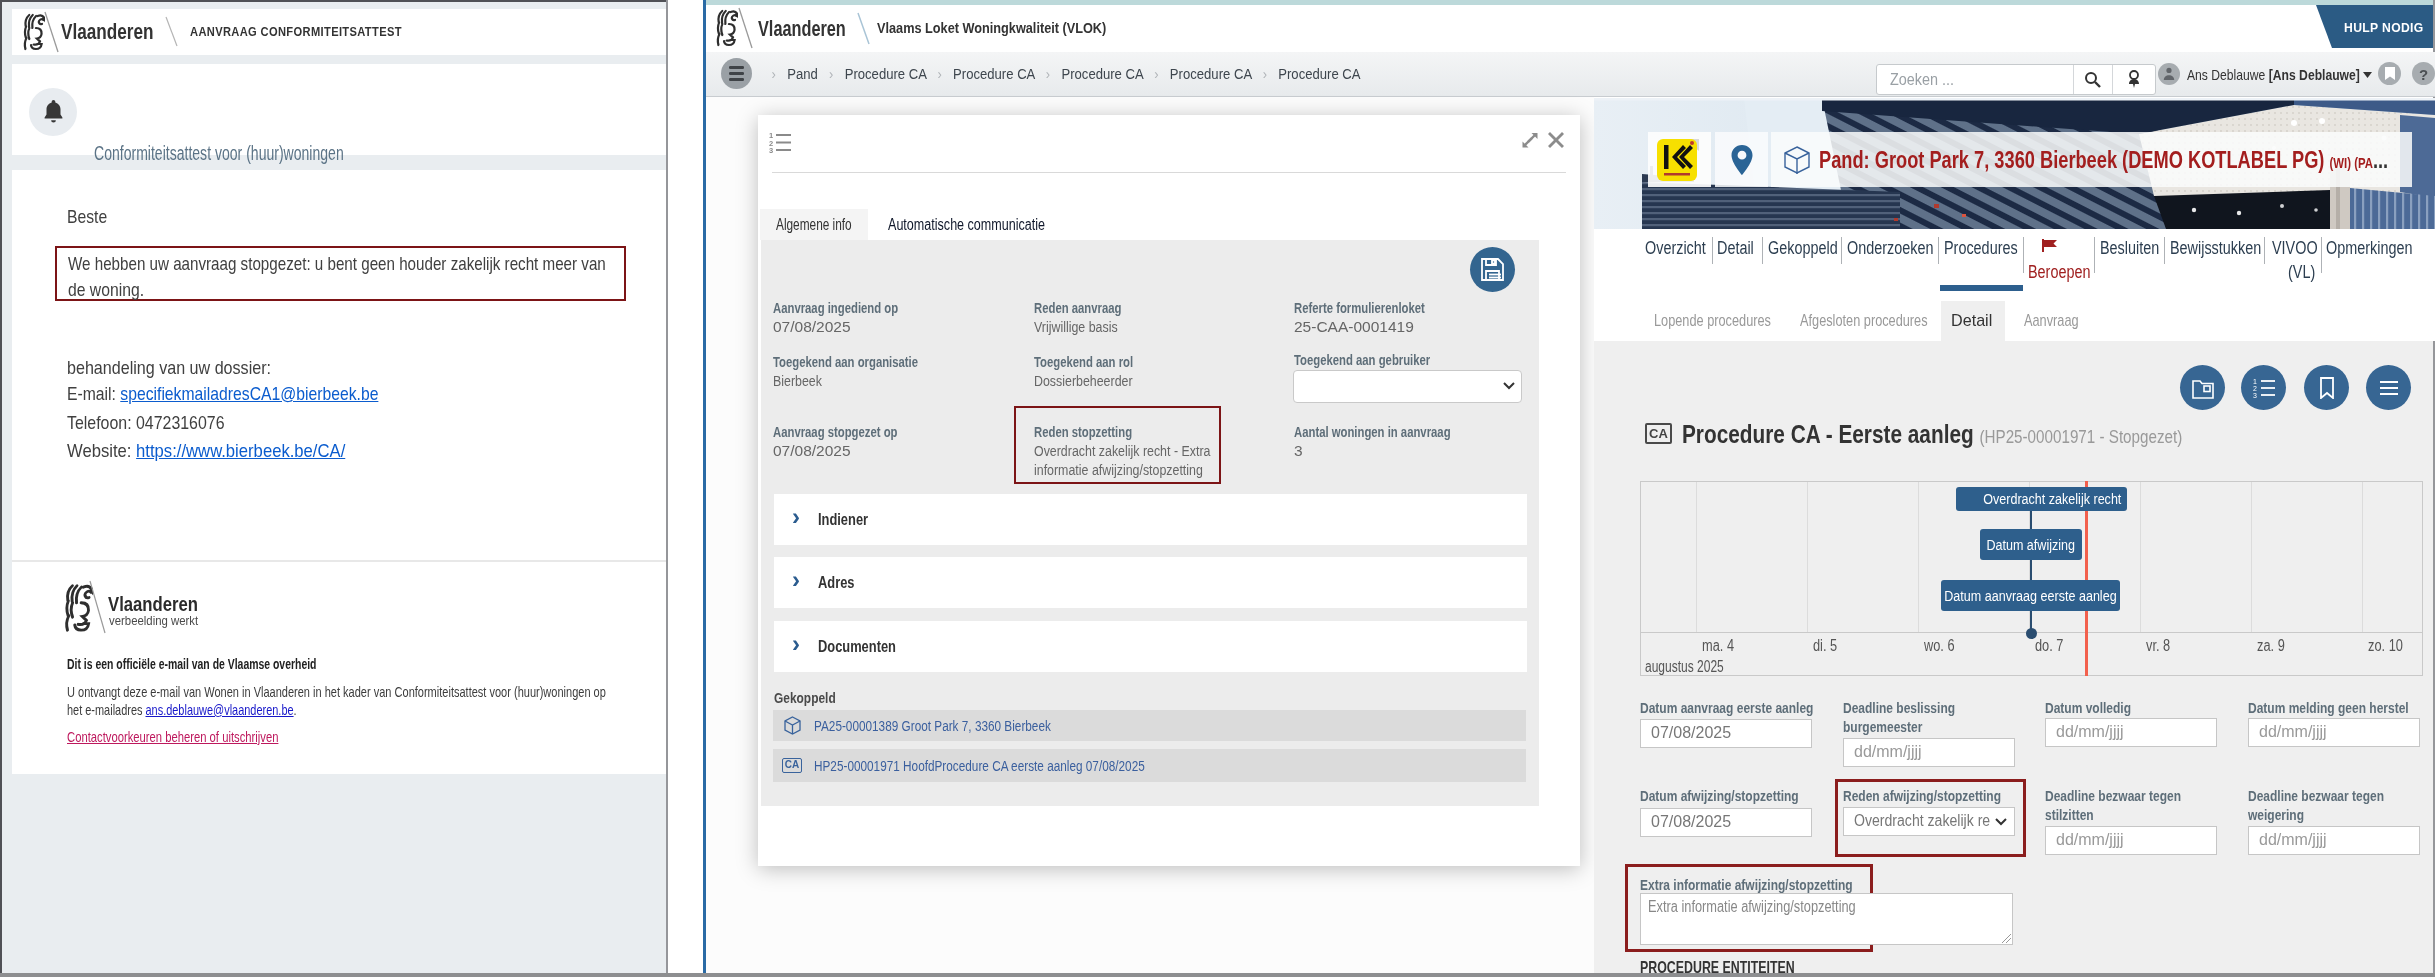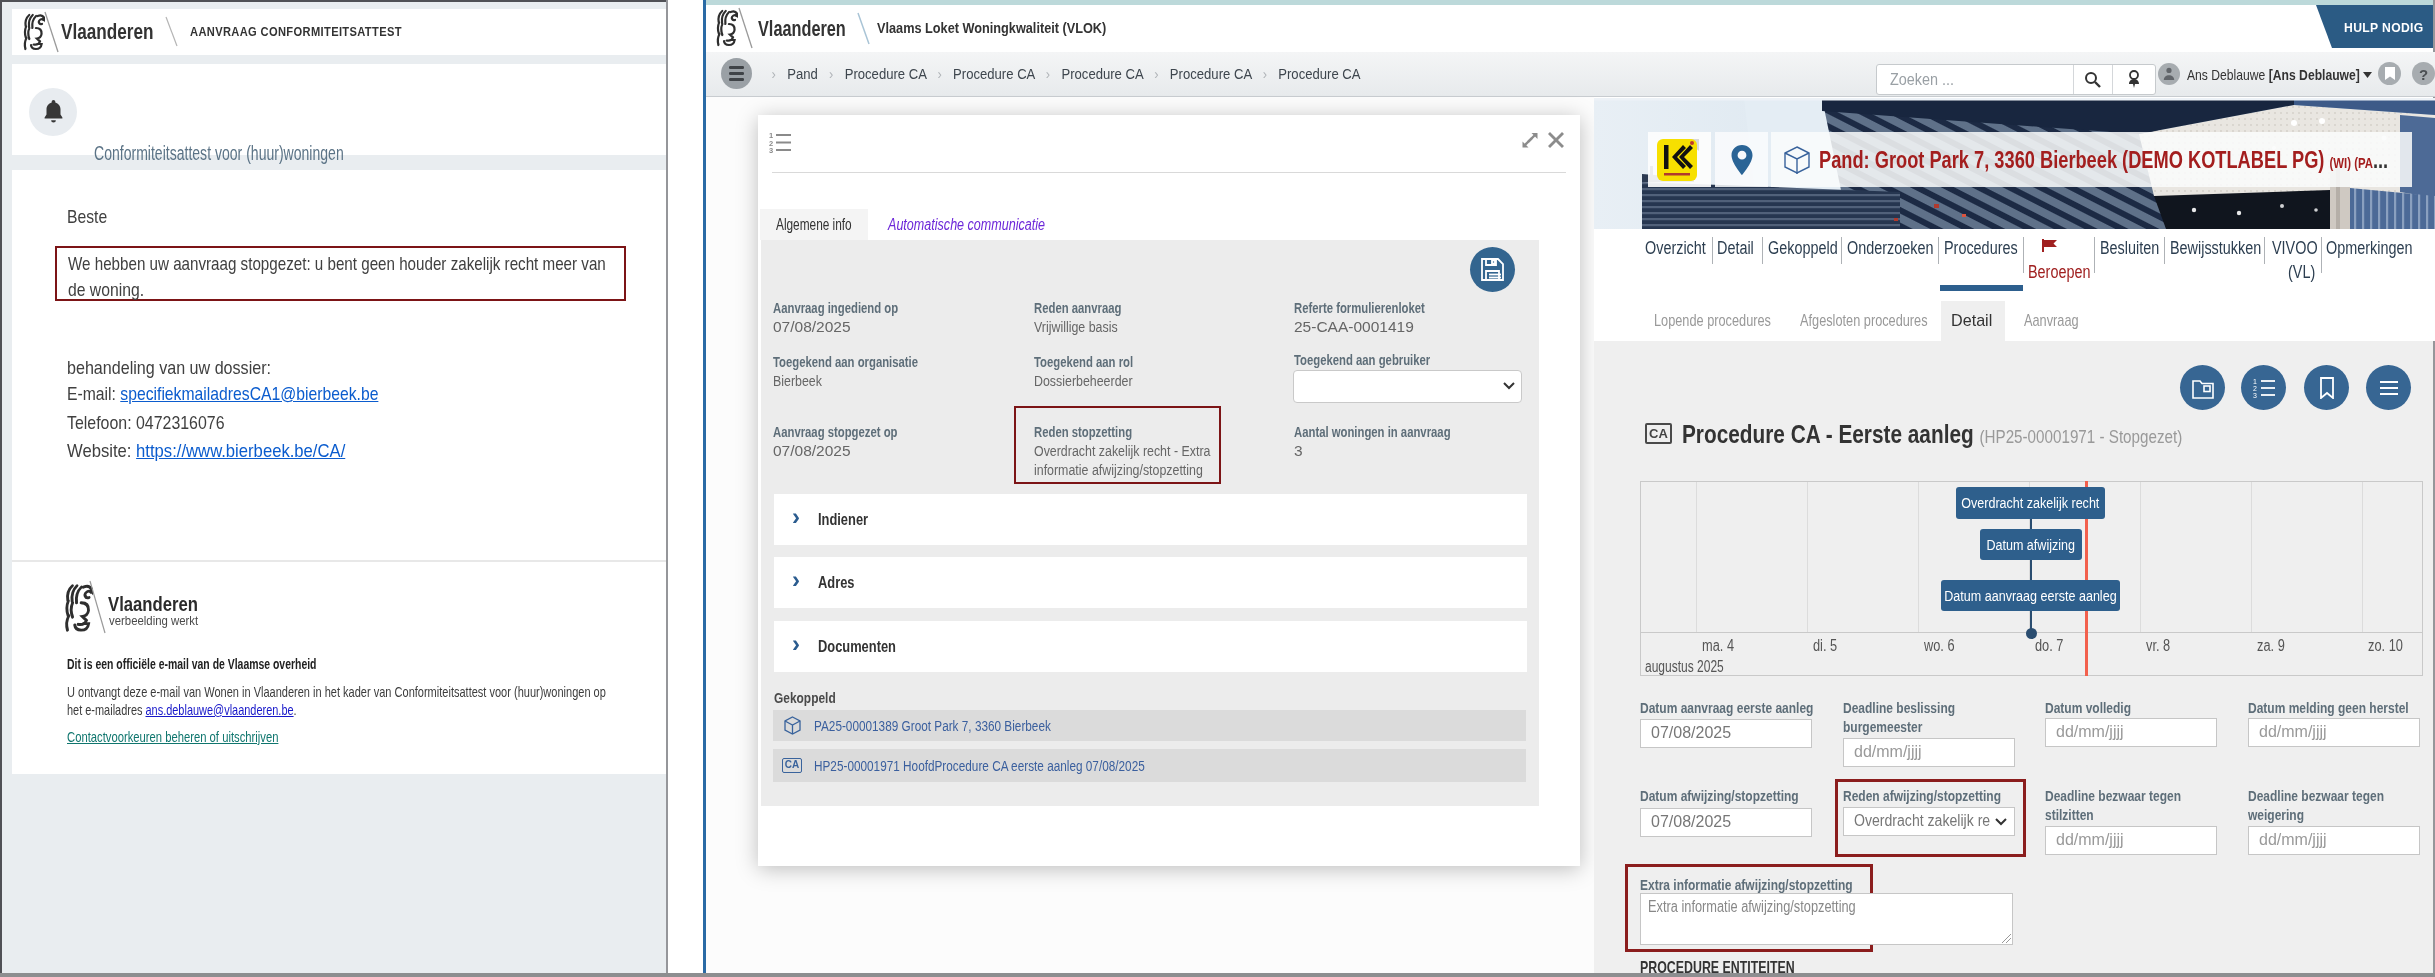--- a/index.html
+++ b/index.html
@@ -107,21 +107,21 @@
 <div class="a" style="left:88px;top:580px;width:18px;height:54px;">
   <svg width="18" height="54">
         <line x1="2" y1="1" x2="17" y2="53" stroke="#9a9a9a" stroke-width="1.2"></line>
       </svg>
     </div>
 <div class="a b" style="left:108px;top:592px;font-size:21px;color:#2b2b2b;"><span class="t" style="transform:scaleX(0.795);">Vlaanderen</span></div>
 <div class="a" style="left:109px;top:614px;font-size:12.5px;color:#4a4a4a;"><span class="t" style="transform:scaleX(0.91);">verbeelding werkt</span></div>
 <div class="a b" style="left:67px;top:656px;font-size:14.5px;color:#222;"><span class="t" style="transform:scaleX(0.72);">Dit is een officiële e-mail van de Vlaamse overheid</span></div>
 <div class="a" style="left:67px;top:684px;font-size:14.5px;color:#3c3c3c;"><span class="t" style="transform:scaleX(0.76);">U ontvangt deze e-mail van Wonen in Vlaanderen in het kader van Conformiteitsattest voor (huur)woningen op</span></div>
 <div class="a" style="left:67px;top:702px;font-size:14.5px;color:#3c3c3c;"><span class="t" style="transform:scaleX(0.755);">het e-mailadres <span style="color:#1717c9;text-decoration:underline;">ans.deblauwe@vlaanderen.be</span>.</span></div>
-<div class="a" style="left:67px;top:729px;font-size:14.5px;color:#0f766e;"><span class="t" style="transform:scaleX(0.776);text-decoration:underline;">Contactvoorkeuren beheren of uitschrijven</span></div>
+<div class="a" style="left:67px;top:729px;font-size:14.5px;color:#be185d;"><span class="t" style="transform:scaleX(0.776);text-decoration:underline;">Contactvoorkeuren beheren of uitschrijven</span></div>
 
 <div class="a" style="left:703px;top:0;width:3px;height:975px;background:#2a6aa5;"></div>
 <div class="a" style="left:706px;top:0;width:1729px;height:5px;background:#bcd9da;"></div>
 <div class="a" style="left:706px;top:5px;width:1729px;height:47px;background:#fff;"></div>
 <div class="a" style="left:2433px;top:0;width:2px;height:975px;background:#95969a;"></div>
 
 <div class="a" style="left:715px;top:9px;">
       <svg width="23" height="38" viewBox="0 0 46 76">
         <g stroke="#2e2e2e" fill="none" stroke-width="4.4" stroke-linecap="round" transform="translate(5,0) skewX(-8)">
           <path d="M6 26 Q2 12 10 4"></path>
@@ -232,21 +232,21 @@
     </div>
 <div class="a" style="left:1548px;top:132px;width:16px;height:16px;">
   <svg width="16" height="16" viewBox="0 0 16 16">
         <path d="M2 0L8 6L14 0L16 2L10 8L16 14L14 16L8 10L2 16L0 14L6 8L0 2Z" fill="#8c8c8c"></path>
       </svg>
     </div>
 <div class="a" style="left:772px;top:172px;width:794px;height:1px;background:#d9d9d9;"></div>
 
 <div class="a" style="left:760px;top:209px;width:108px;height:31px;background:#f4f4f4;"></div>
 <div class="a" style="left:776px;top:216px;font-size:16px;color:#333;"><span class="t" style="transform:scaleX(0.74);">Algemene info</span></div>
-<div class="a" style="left:888px;top:216px;font-size:16px;color:#6d28d9;font-style:italic;"><span class="t" style="transform:scaleX(0.785);">Automatische communicatie</span></div>
+<div class="a" style="left:888px;top:216px;font-size:16px;color:#0f172a;"><span class="t" style="transform:scaleX(0.785);">Automatische communicatie</span></div>
 
 <div class="a" style="left:761px;top:240px;width:778px;height:566px;background:#ececec;"></div>
 
 <div class="a" style="left:1470px;top:247px;width:45px;height:45px;border-radius:50%;background:#33658f;"></div>
 <div class="a" style="left:1481px;top:258px;width:23px;height:23px;">
   <svg width="23" height="23" viewBox="0 0 23 23">
         <g fill="none" stroke="#fff" stroke-width="1.8">
           <path d="M1 1h16l5 5v16H1z"></path>
           <path d="M5 1v6h10V1"></path>
           <rect x="11" y="2.5" width="3" height="3"></rect>
@@ -494,21 +494,21 @@
 <div class="a dayl" style="left:1813px;top:637px;">di. 5</div>
 <div class="a dayl" style="left:1924px;top:637px;">wo. 6</div>
 <div class="a dayl" style="left:2035px;top:637px;">do. 7</div>
 <div class="a dayl" style="left:2146px;top:637px;">vr. 8</div>
 <div class="a dayl" style="left:2257px;top:637px;">za. 9</div>
 <div class="a dayl" style="left:2368px;top:637px;">zo. 10</div>
 <div class="a dayl" style="left:1645px;top:658px;transform:scaleX(0.75);">augustus 2025</div>
 <div class="a" style="left:2030px;top:503px;width:2px;height:131px;background:#2a4d70;"></div>
 <div class="a" style="left:2026px;top:628px;width:11px;height:11px;border-radius:50%;background:#2a4d70;"></div>
 <div class="a" style="left:2085px;top:481px;width:3px;height:195px;background:#f2604d;"></div>
-<div class="a tlbox" style="left:1956px;top:487px;width:149px;height:32px;">
+<div class="a tlbox" style="left:1956px;top:487px;width:149px;height:24px;padding-left:22px;">
       <span>Overdracht zakelijk recht</span>
     </div>
 <div class="a tlbox" style="left:1980px;top:529px;width:102px;height:31px;">
       <span>Datum afwijzing</span>
     </div>
 <div class="a tlbox" style="left:1941px;top:580px;width:179px;height:31px;">
       <span>Datum aanvraag eerste aanleg</span>
     </div>
 
 <div class="a flab" style="left:1640px;top:699px;">Datum aanvraag eerste aanleg</div>

